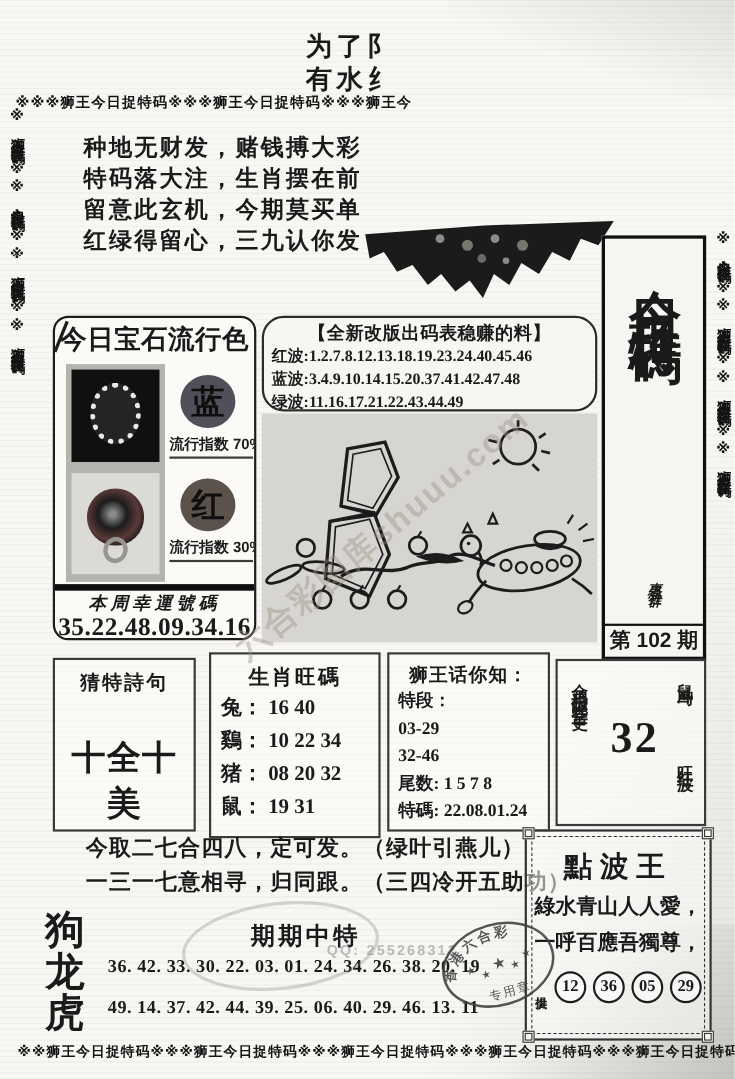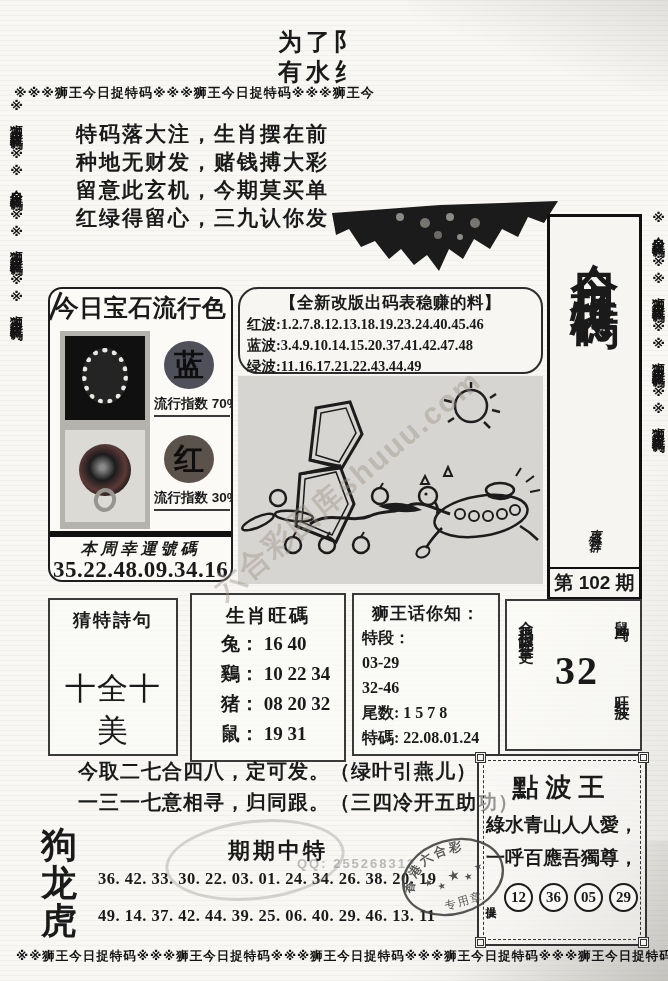--- a/index.html
+++ b/index.html
@@ -86,26 +86,26 @@
 
   
   .watermark{ position:absolute; left:205px; top:578px; transform:rotate(-40deg); transform-origin:0 0;
               font-size:30px; font-weight:800; letter-spacing:2px; white-space:nowrap;
               color:rgba(156,146,132,0.42); z-index:6; pointer-events:none;}
 
   
   .bbox{ position:absolute; border:2px solid #3a3a3a; background:rgba(252,251,248,0.6);}
   .box-guess{ left:48px; top:598px; width:130px; height:158px;}
   .box-guess .bb-title{ text-align:center; font-size:18px; font-weight:900; margin-top:8px; letter-spacing:2px;}
-  .guess-content{ text-align:center; margin-top:36px; font-size:31px; font-weight:400; letter-spacing:1px;
+  .guess-content{ text-align:center; margin-top:36px; font-size:31px; font-weight:700; letter-spacing:1px;
                   font-family:"Liberation Serif","DejaVu Serif",serif;}
   .box-zodiac{ left:190px; top:593px; width:156px; height:169px;}
   .box-zodiac .bb-title{ text-align:center; font-size:19px; font-weight:900; margin-top:8px; letter-spacing:2px;}
   .zodiac-row{ font-size:19px; font-weight:800; line-height:30px; padding-left:9px; white-space:nowrap;
-               font-family:"Liberation Serif","DejaVu Serif",serif;margin-left:20px;}
+               font-family:"Liberation Serif","DejaVu Serif",serif;}
   .box-lion{ left:352px; top:593px; width:148px; height:163px;}
   .box-lion .bb-title{ text-align:center; font-size:17px; font-weight:900; margin-top:7px; letter-spacing:1px;}
   .lion-line{ font-size:16px; font-weight:800; line-height:25px; padding-left:8px; white-space:nowrap;
               font-family:"Liberation Serif","DejaVu Serif",serif;}
   .box-rooster{ left:505px; top:599px; width:137px; height:152px;}
   .roo-left{ position:absolute; left:9px; top:8px; writing-mode:vertical-rl; font-size:15px; font-weight:800;
              letter-spacing:5px; font-family:"Liberation Serif","DejaVu Serif",serif;}
   .roo-num{ position:absolute; left:48px; top:46px; font-size:40px; font-weight:800;
             font-family:"Liberation Serif","DejaVu Serif",serif; letter-spacing:2px;}
   .roo-rt{ position:absolute; right:9px; top:8px; writing-mode:vertical-rl; font-size:15px; font-weight:800;
@@ -157,22 +157,22 @@
 
   <div class="frag frag1 serif">为了阝</div>
   <div class="frag frag2 serif">有水纟</div>
 
   <div class="strip strip-top">※※※狮王今日捉特码※※※狮王今日捉特码※※※狮王今</div>
   <div class="strip strip-left">※狮王今日捉特码※※※今日捉特码※※※狮王今日捉特码※※※狮王今日捉特码※</div>
   <div class="strip strip-right">※今日捉特码※※※狮王今日捉特码※※※狮王今日捉特码※※※狮王今日捉特码※</div>
   <div class="strip strip-bottom">※※狮王今日捉特码※※※狮王今日捉特码※※※狮王今日捉特码※※※狮王今日捉特码※※※狮王今日捉特码※※</div>
 
   <div class="poem">
+    <div>种地无财发，赌钱搏大彩</div>
     <div>特码落大注，生肖摆在前</div>
-    <div>种地无财发，赌钱搏大彩</div>
     <div>留意此玄机，今期莫买单</div>
     <div>红绿得留心，三九认你发</div>
   </div>
 
   <svg class="lion-blob" width="230" height="100" viewBox="0 0 230 100">
     <path d="M2,20 L110,12 L228,8 L214,30 L198,24 L188,44 L172,36 L160,56 L144,46 L133,66 L119,56 L109,78 L97,62 L84,72 L71,56 L59,66 L45,48 L31,54 L19,36 L6,42 Z" fill="#1b1b1b"></path>
     <circle cx="70" cy="24" r="4" fill="#8b8b86"></circle>
       <circle cx="95" cy="30" r="5" fill="#77756f"></circle>
     <circle cx="120" cy="24" r="4" fill="#8b8b86"></circle>
       <circle cx="145" cy="30" r="5" fill="#77756f"></circle>

